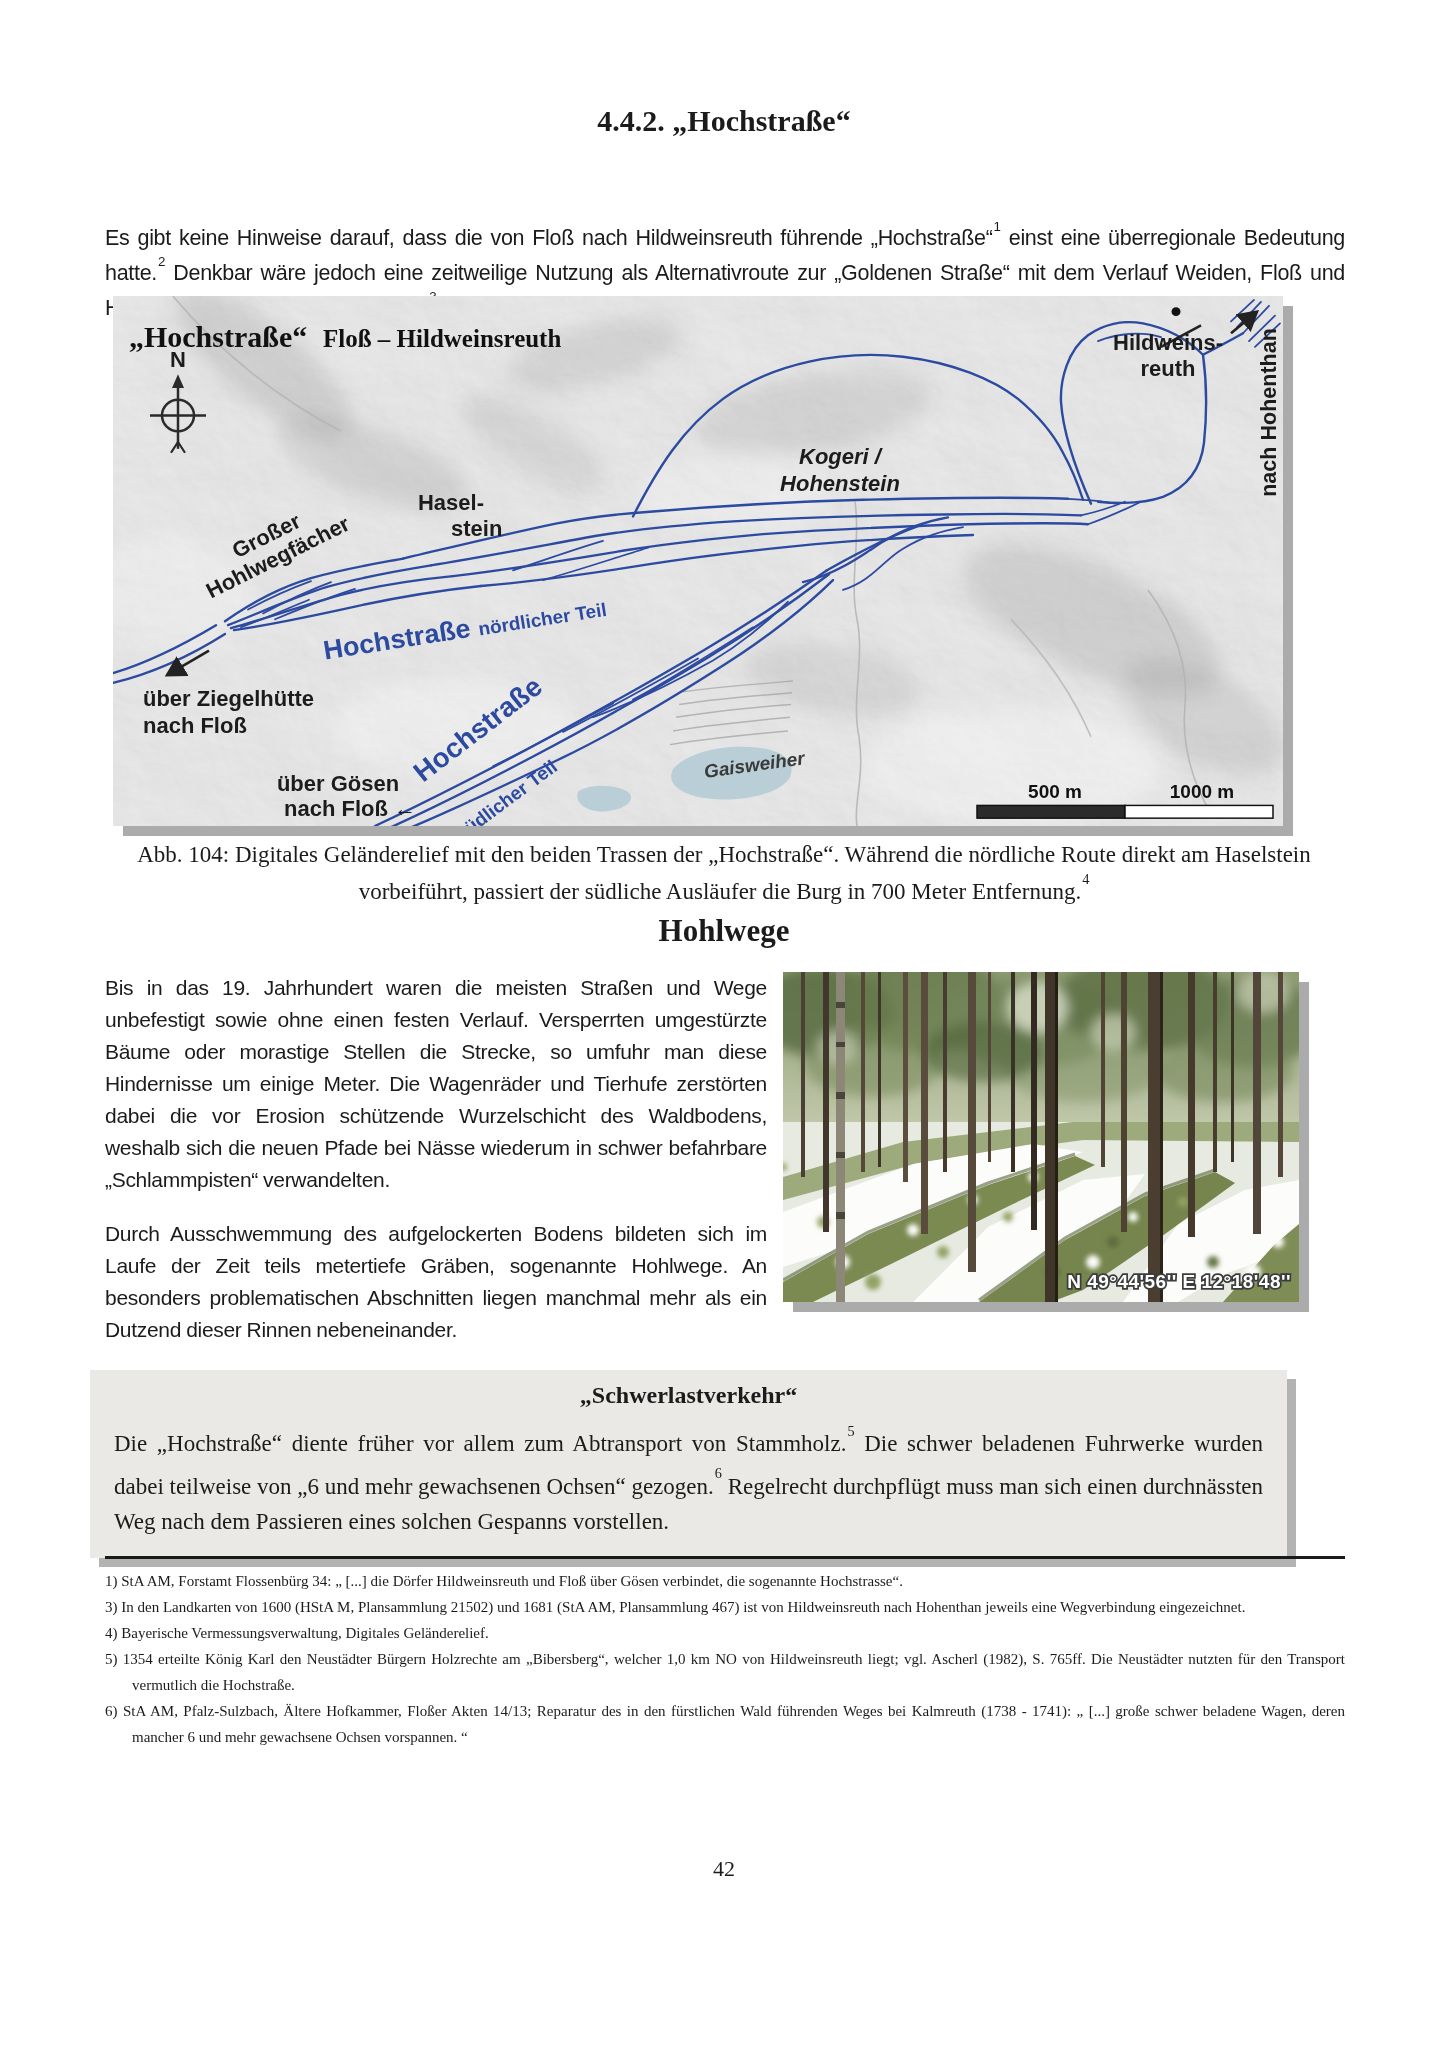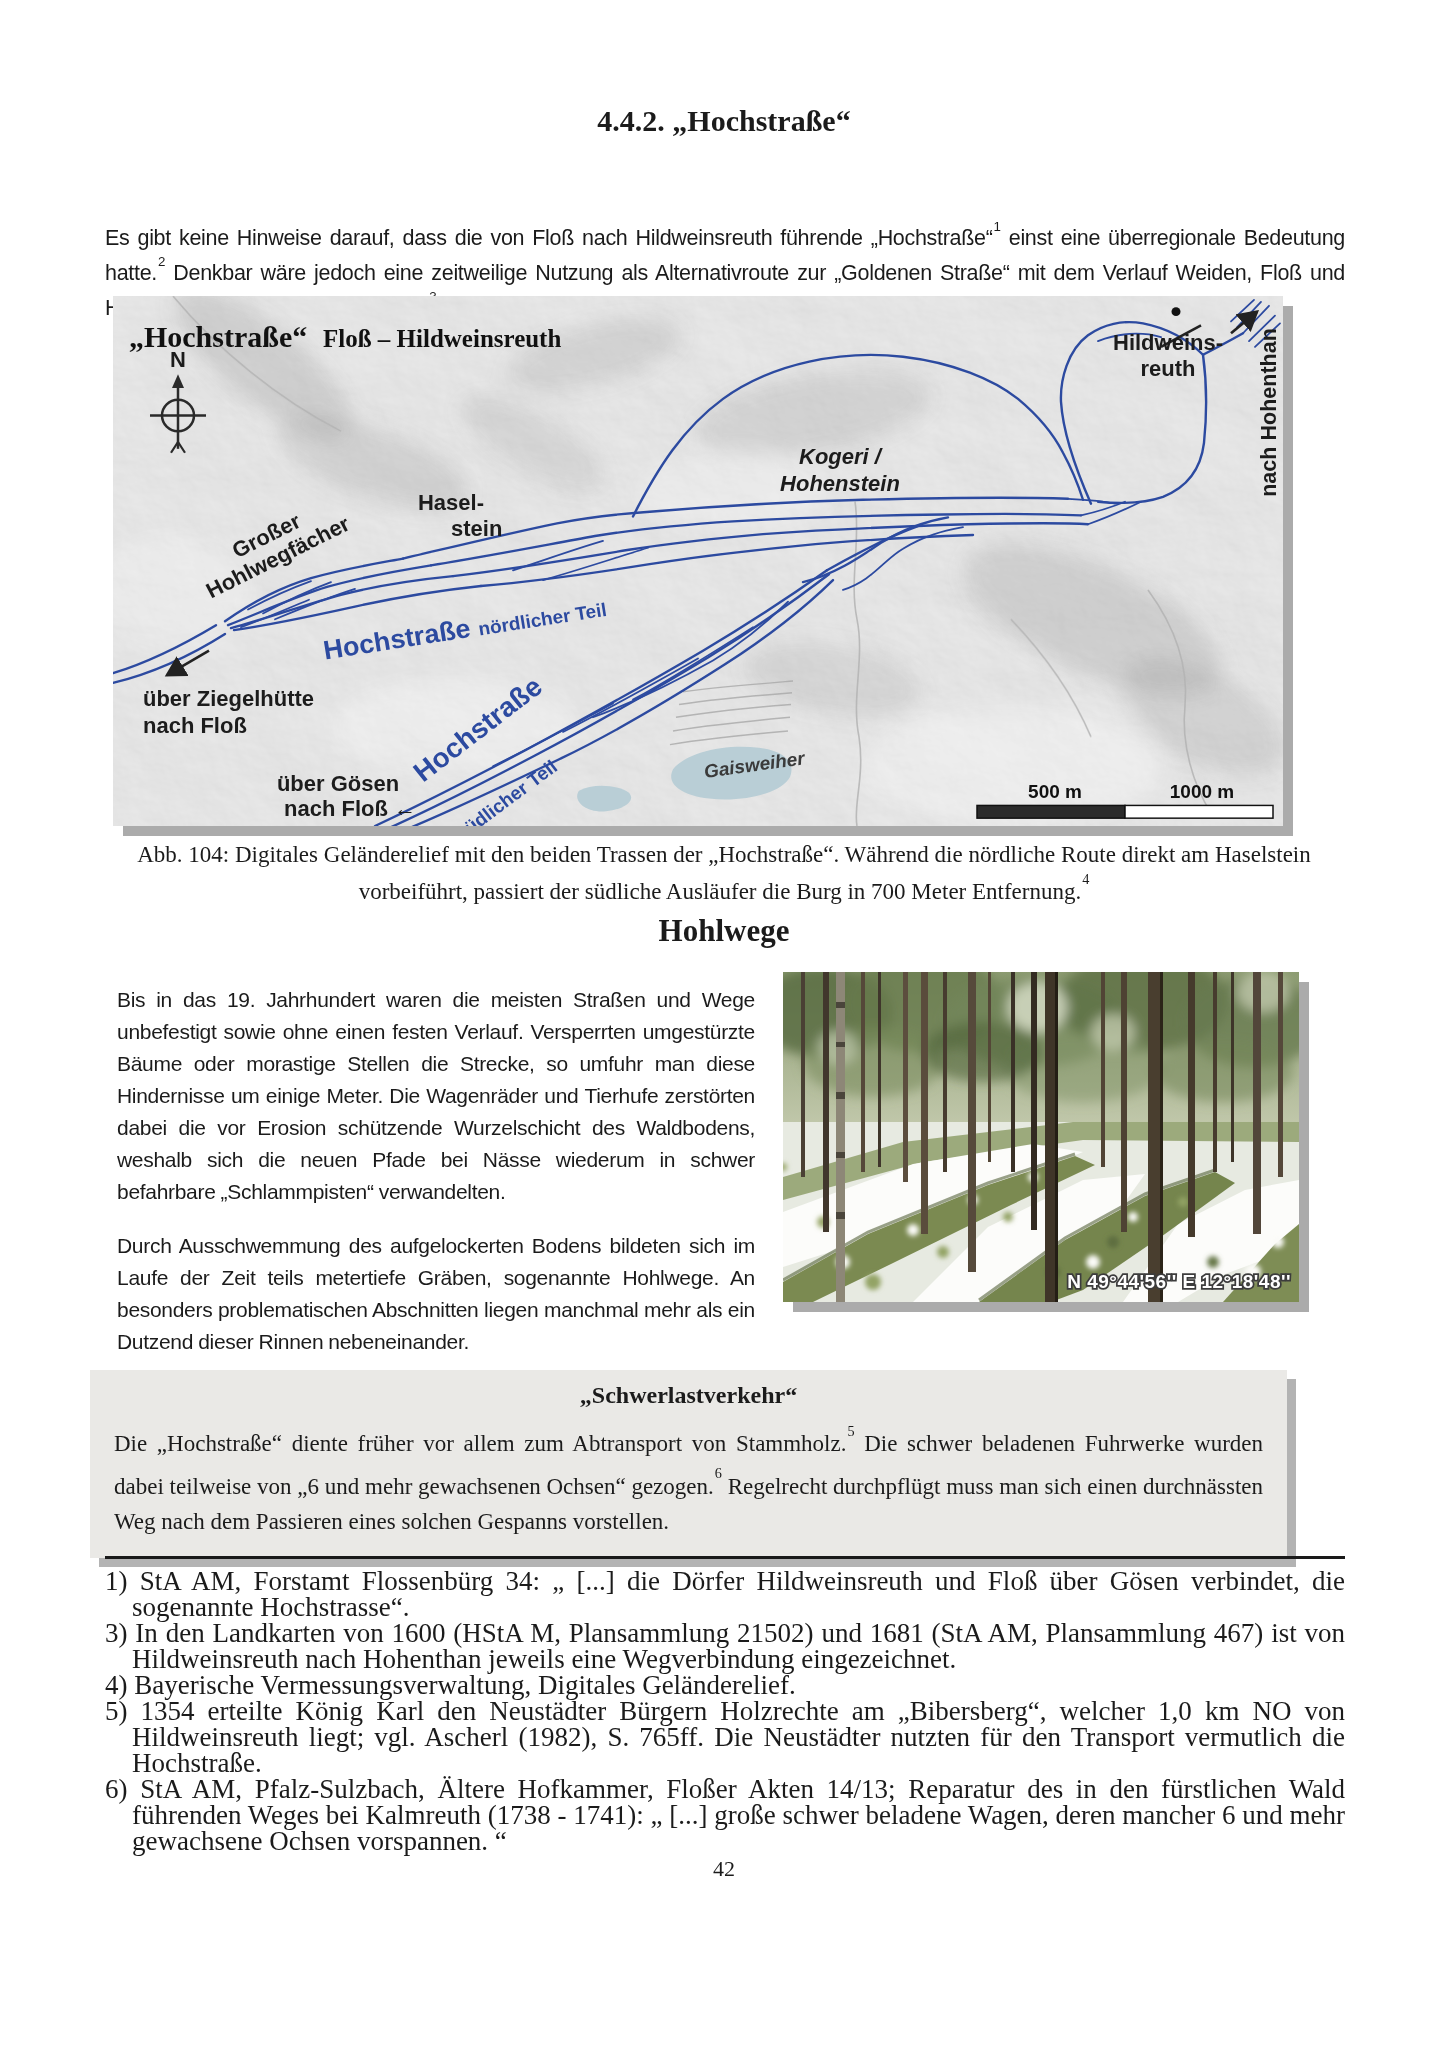--- a/index.html
+++ b/index.html
@@ -10,30 +10,30 @@
   .abs{position:absolute;}
   #main-heading{top:104px;left:0;width:100%;text-align:center;font-size:30px;font-weight:bold;}
   #intro{top:196px;left:105px;width:1240px;font-size:21.5px;line-height:30px;text-align:justify;}
   sup.fnref{font-size:0.62em;position:relative;top:-0.45em;margin-left:1px;}
   #map-figure{top:296px;left:113px;width:1170px;height:530px;background:#d9d9d9;
               box-shadow:10px 10px 0 #ababab;}
   #map-figure svg{display:block;}
   #caption-104{top:840px;left:104px;width:1240px;text-align:center;font-size:23px;line-height:30px;}
   #hohlwege-heading{top:913px;left:0;width:100%;text-align:center;font-size:31px;font-weight:bold;}
   #left-column{top:972px;left:105px;width:662px;font-size:21px;line-height:32px;text-align:justify;}
-  #left-column p{margin:12px;}
+  #left-column p{margin:0;}
   #left-column p + p{margin-top:22px;}
   #photo-figure{top:972px;left:783px;width:516px;height:330px;box-shadow:10px 10px 0 #ababab;background:#cfd3bd;}
   #caption-105{top:1318px;left:783px;width:516px;text-align:center;font-size:22.5px;font-weight:bold;}
   #gray-box{top:1370px;left:90px;width:1197px;box-sizing:border-box;background:#eae9e6;
             box-shadow:9px 9px 0 #b3b3b3;padding:10px 24px 18px 24px;}
   #gray-box .box-heading{text-align:center;font-size:24px;font-weight:bold;margin:2px 0 10px 0;}
   #gray-box .box-text{font-size:23px;line-height:36px;text-align:justify;}
   #footnote-rule{top:1556px;left:105px;width:1240px;height:3px;background:#1a1a1a;}
-  #footnotes{top:1568px;left:105px;width:1240px;font-size:27px;line-height:26px;}
+  #footnotes{top:1568px;left:105px;width:1240px;font-size:15px;line-height:26px;}
   .fn{padding-left:27px;text-indent:-27px;text-align:justify;}
   #page-number{top:1856px;left:0;width:100%;text-align:center;font-size:22px;}
   
   .m-title{font-family:"Liberation Serif",serif;font-weight:bold;font-size:30px;fill:#111;}
   .m-subtitle{font-family:"Liberation Serif",serif;font-weight:bold;font-size:25px;fill:#111;}
   .m-place{font-family:"Liberation Sans",sans-serif;font-weight:bold;font-size:22px;fill:#1c1c1c;}
   .m-place-i{font-family:"Liberation Sans",sans-serif;font-weight:bold;font-style:italic;font-size:22px;fill:#1c1c1c;}
   .m-blue-big{font-family:"Liberation Sans",sans-serif;font-weight:bold;font-size:27px;fill:var(--route-color,#2c4aa0);}
   .m-blue-sm{font-family:"Liberation Sans",sans-serif;font-weight:bold;font-size:19px;fill:var(--route-color,#2c4aa0);}
   .m-lake-label{font-family:"Liberation Sans",sans-serif;font-style:italic;font-weight:bold;font-size:19px;fill:#3a3a3a;}

